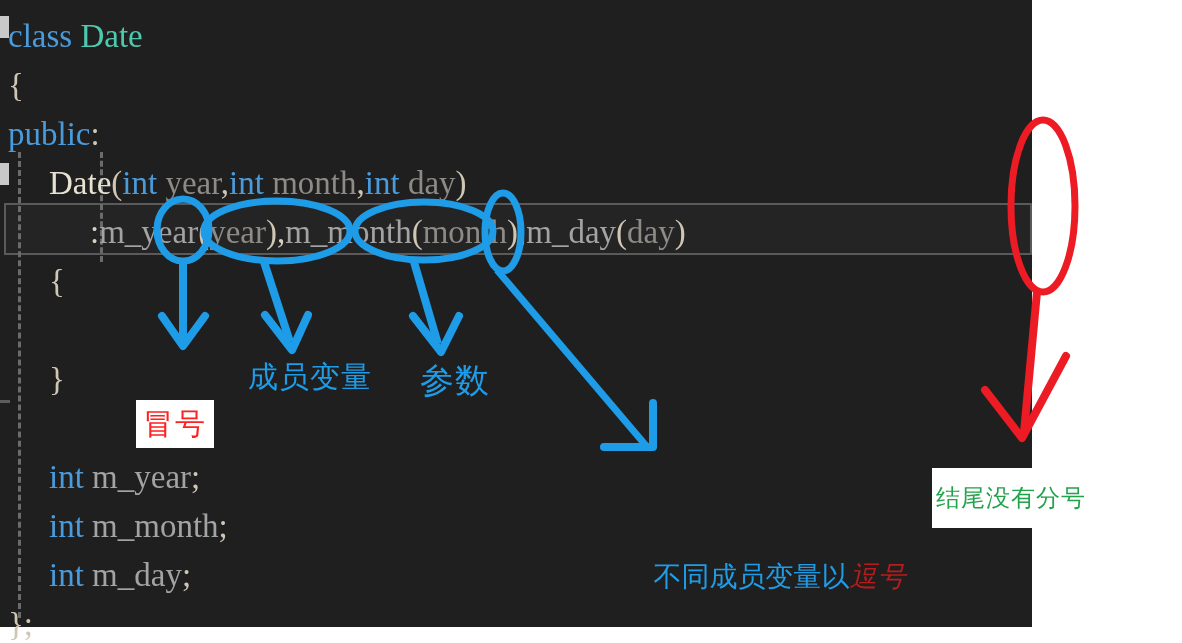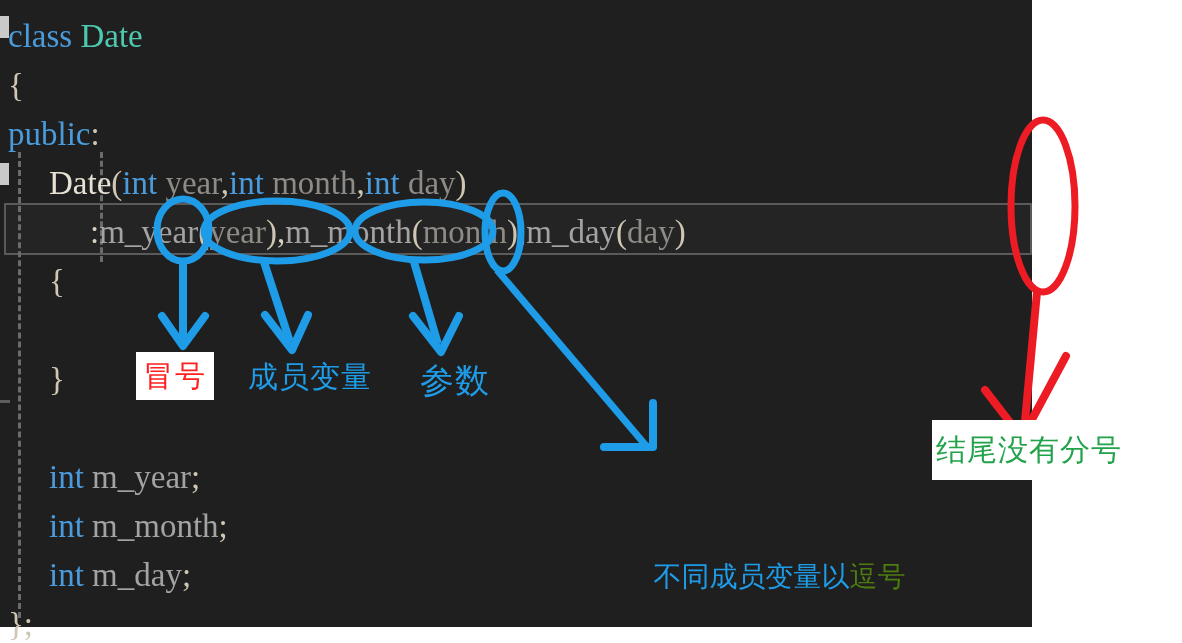--- a/index.html
+++ b/index.html
@@ -53,21 +53,21 @@
   }
   .foldtick{position:absolute;width:10px;height:3px;background:#5d5d5d;}
 
   
   .ovl{position:absolute;left:0;top:0;width:1182px;height:643px;pointer-events:none;}
 
   
   .labelbox{
     position:absolute;background:#ffffff;
     font-family:Liberation Serif, serif;
-    display:flex;align-items:center;justify-content:center;
+    display:flex;align-items:center;justify-content:center;margin-top:48px;
   }
   .lbl{
     position:absolute;
     font-family:"DejaVu Sans", sans-serif;
     white-space:pre;
   }
 </style>
 </head>
 <body>
 
@@ -128,22 +128,22 @@
   <div class="labelbox" style="left:136px;top:352px;width:78px;height:48px;">
     <span style="color:#FF2020;font-size:30px;letter-spacing:2px;">冒号</span>
   </div>
 
   <div class="lbl" style="left:248px;top:357px;color:#1E9CE8;font-size:30px;letter-spacing:1px;">成员变量</div>
 
   <div class="lbl" style="left:420px;top:358px;color:#1E9CE8;font-size:34px;letter-spacing:1px;">参数</div>
 
   <div style="position:absolute;left:600px;top:458px;font-family:'DejaVu Sans',sans-serif;font-size:28px;line-height:34px;white-space:pre;">
     <div>
-      <span style="color:#1E9CE8;text-align:right;">不同成员变量以</span><span style="color:#4d7c0f;">逗号</span>
+      <span style="color:#1E9CE8;text-align:right;">不同成员变量以</span><span style="color:#b91c1c;font-style:italic;">逗号</span>
     </div>
     
   </div>
 
   <div class="labelbox" style="left:932px;top:420px;width:250px;height:60px;justify-content:flex-start;">
-    <span style="color:#22A24B;font-size:30px;letter-spacing:1px;padding-left:4px;">结尾没有分号</span>
+    <span style="color:#22A24B;font-size:24px;letter-spacing:1px;padding-left:4px;">结尾没有分号</span>
   </div>
 
 </div>
 
 </body></html>

